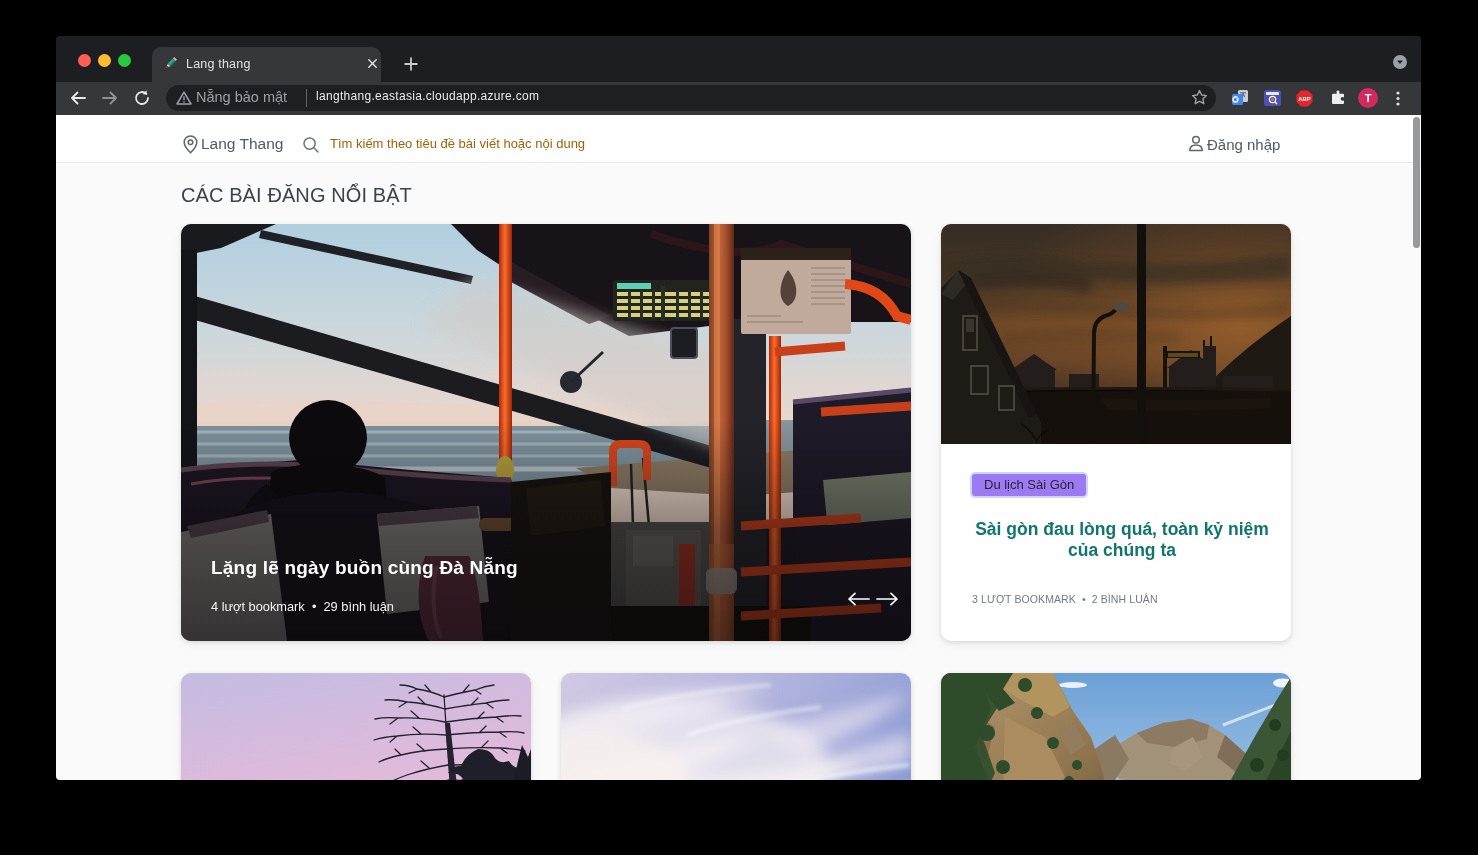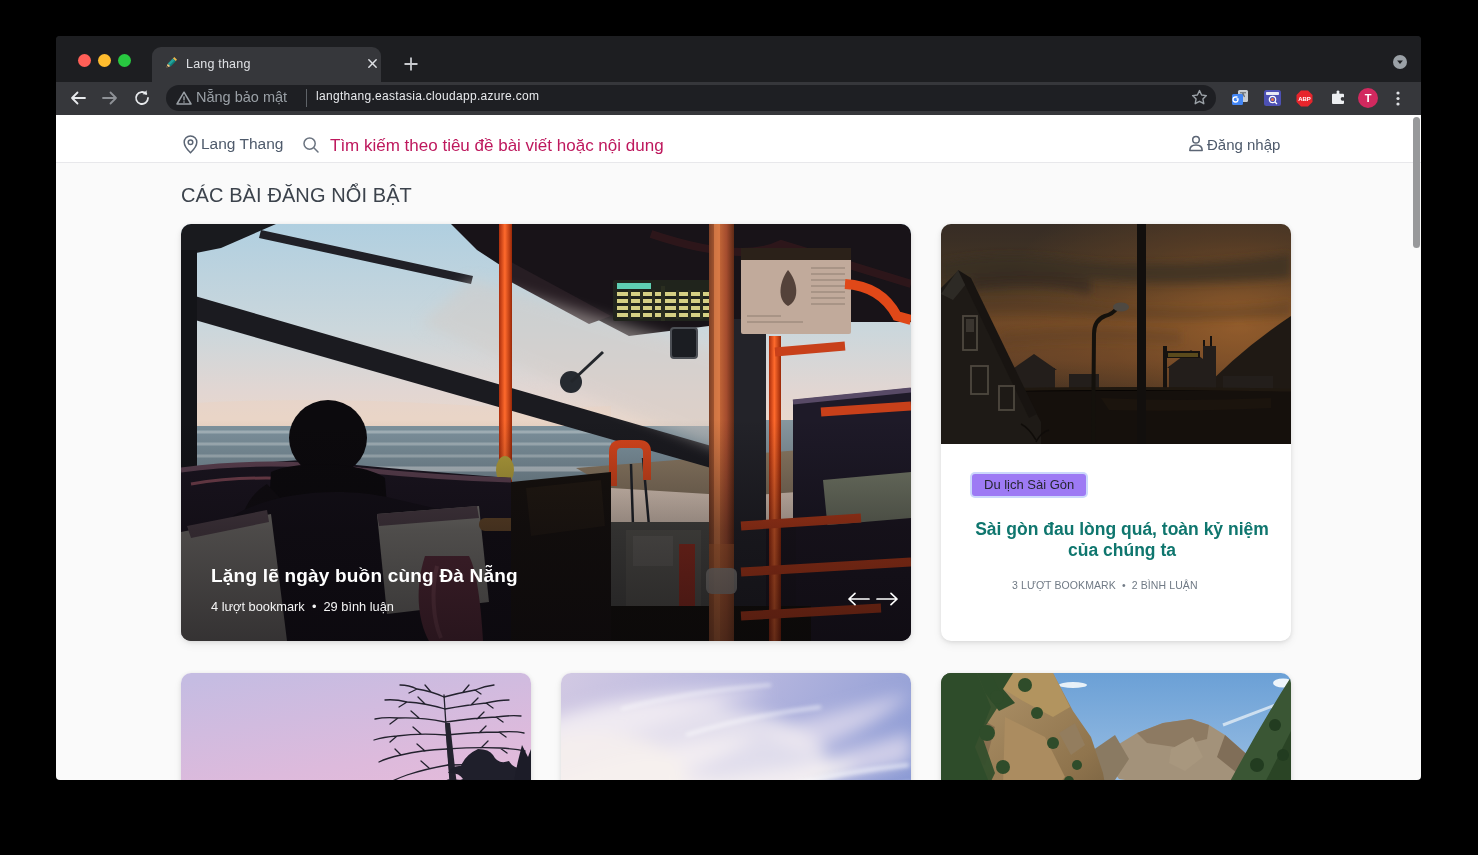--- a/index.html
+++ b/index.html
@@ -16,39 +16,39 @@
   .toolbar { position:absolute; left:0; top:46px; width:100%; height:33px; background:#36373b; }
   .pill { position:absolute; left:110px; top:3px; width:1050px; height:26px;
     border-radius:13px; background:#1e1f23; }
   .pilltext1 { position:absolute; left:140px; top:7px; font-size:14.5px; color:#9aa0a6; }
   .pillsep { position:absolute; left:250px; top:7px; width:1px; height:18px; background:#5f6368; }
   .pilltext2 { position:absolute; left:260px; top:7px; font-size:12px; color:#e8eaed; letter-spacing:.3px; }
   .page { position:absolute; left:0; top:79px; width:1365px; height:665px; background:#fafafa; }
   .sitehead { position:absolute; left:0; top:0; width:1365px; height:48px; background:#fff;
     border-bottom:1px solid #e8e8eb; }
   .logotext { position:absolute; left:145px; top:20px; font-size:15.5px; color:#4e5a6b; font-weight:500;}
-  .searchph { position:absolute; left:274px; top:21px; font-size:17px; color:#be185d; }
+  .searchph { position:absolute; left:274px; top:21px; font-size:13px; color:#a16207; }
   .login { position:absolute; left:1151px; top:21px; font-size:15px; color:#4e5a6b;text-align:right; }
   .sechead { position:absolute; left:125px; top:69px; font-size:20px; font-weight:normal;
     color:#3c434c; letter-spacing:.1px; }
   .card { position:absolute; background:#fff; border-radius:10px; overflow:hidden;
     box-shadow:0 1px 4px rgba(0,0,0,.10), 0 4px 10px rgba(0,0,0,.06); }
   .feat { left:125px; top:109px; width:730px; height:417px; }
   .c2 { left:885px; top:109px; width:350px; height:417px;text-align:center; }
   .r1 { left:125px; top:558px; width:350px; height:230px; }
   .r2 { left:505px; top:558px; width:350px; height:230px; }
   .r3 { left:885px; top:558px; width:350px; height:230px; }
-  .ftitle { position:absolute; left:30px; top:333px; font-size:19px; font-weight:bold; color:#fff; letter-spacing:.2px;margin-top:8px; }
+  .ftitle { position:absolute; left:30px; top:333px; font-size:19px; font-weight:bold; color:#fff; letter-spacing:.2px; }
   .fmeta { position:absolute; left:30px; top:375px; font-size:12.8px; color:#f4f4f4; }
   .tag { position:absolute; left:31px; top:250px; height:22px; line-height:22px; padding:0 12px;
     background:#9d7af4; border-radius:3px; font-size:13px; color:#26262f;
     box-shadow:0 0 0 2px #ccd8fb; }
   .c2title { position:absolute; left:31px; top:295px; width:300px; font-size:17.5px; font-weight:bold;
     color:#0f766e; line-height:21px; }
-  .c2meta { position:absolute; left:31px; top:355px; font-size:10.5px; color:#707a85; letter-spacing:.1px;margin-left:40px; }
+  .c2meta { position:absolute; left:31px; top:369px; font-size:10.5px; color:#707a85; letter-spacing:.1px; }
   .sb { position:absolute; left:1357px; top:2px; width:7px; height:131px; background:#98999b; border-radius:3.5px; }
   svg { display:block; }
 </style>
 </head>
 <body>
 <div class="win">
   <div class="tabstrip">
     <div class="dot" style="left:21.5px; background:#ff5f57;"></div>
     <div class="dot" style="left:41.5px; background:#febc2e;"></div>
     <div class="dot" style="left:61.5px; background:#28c840;"></div>

